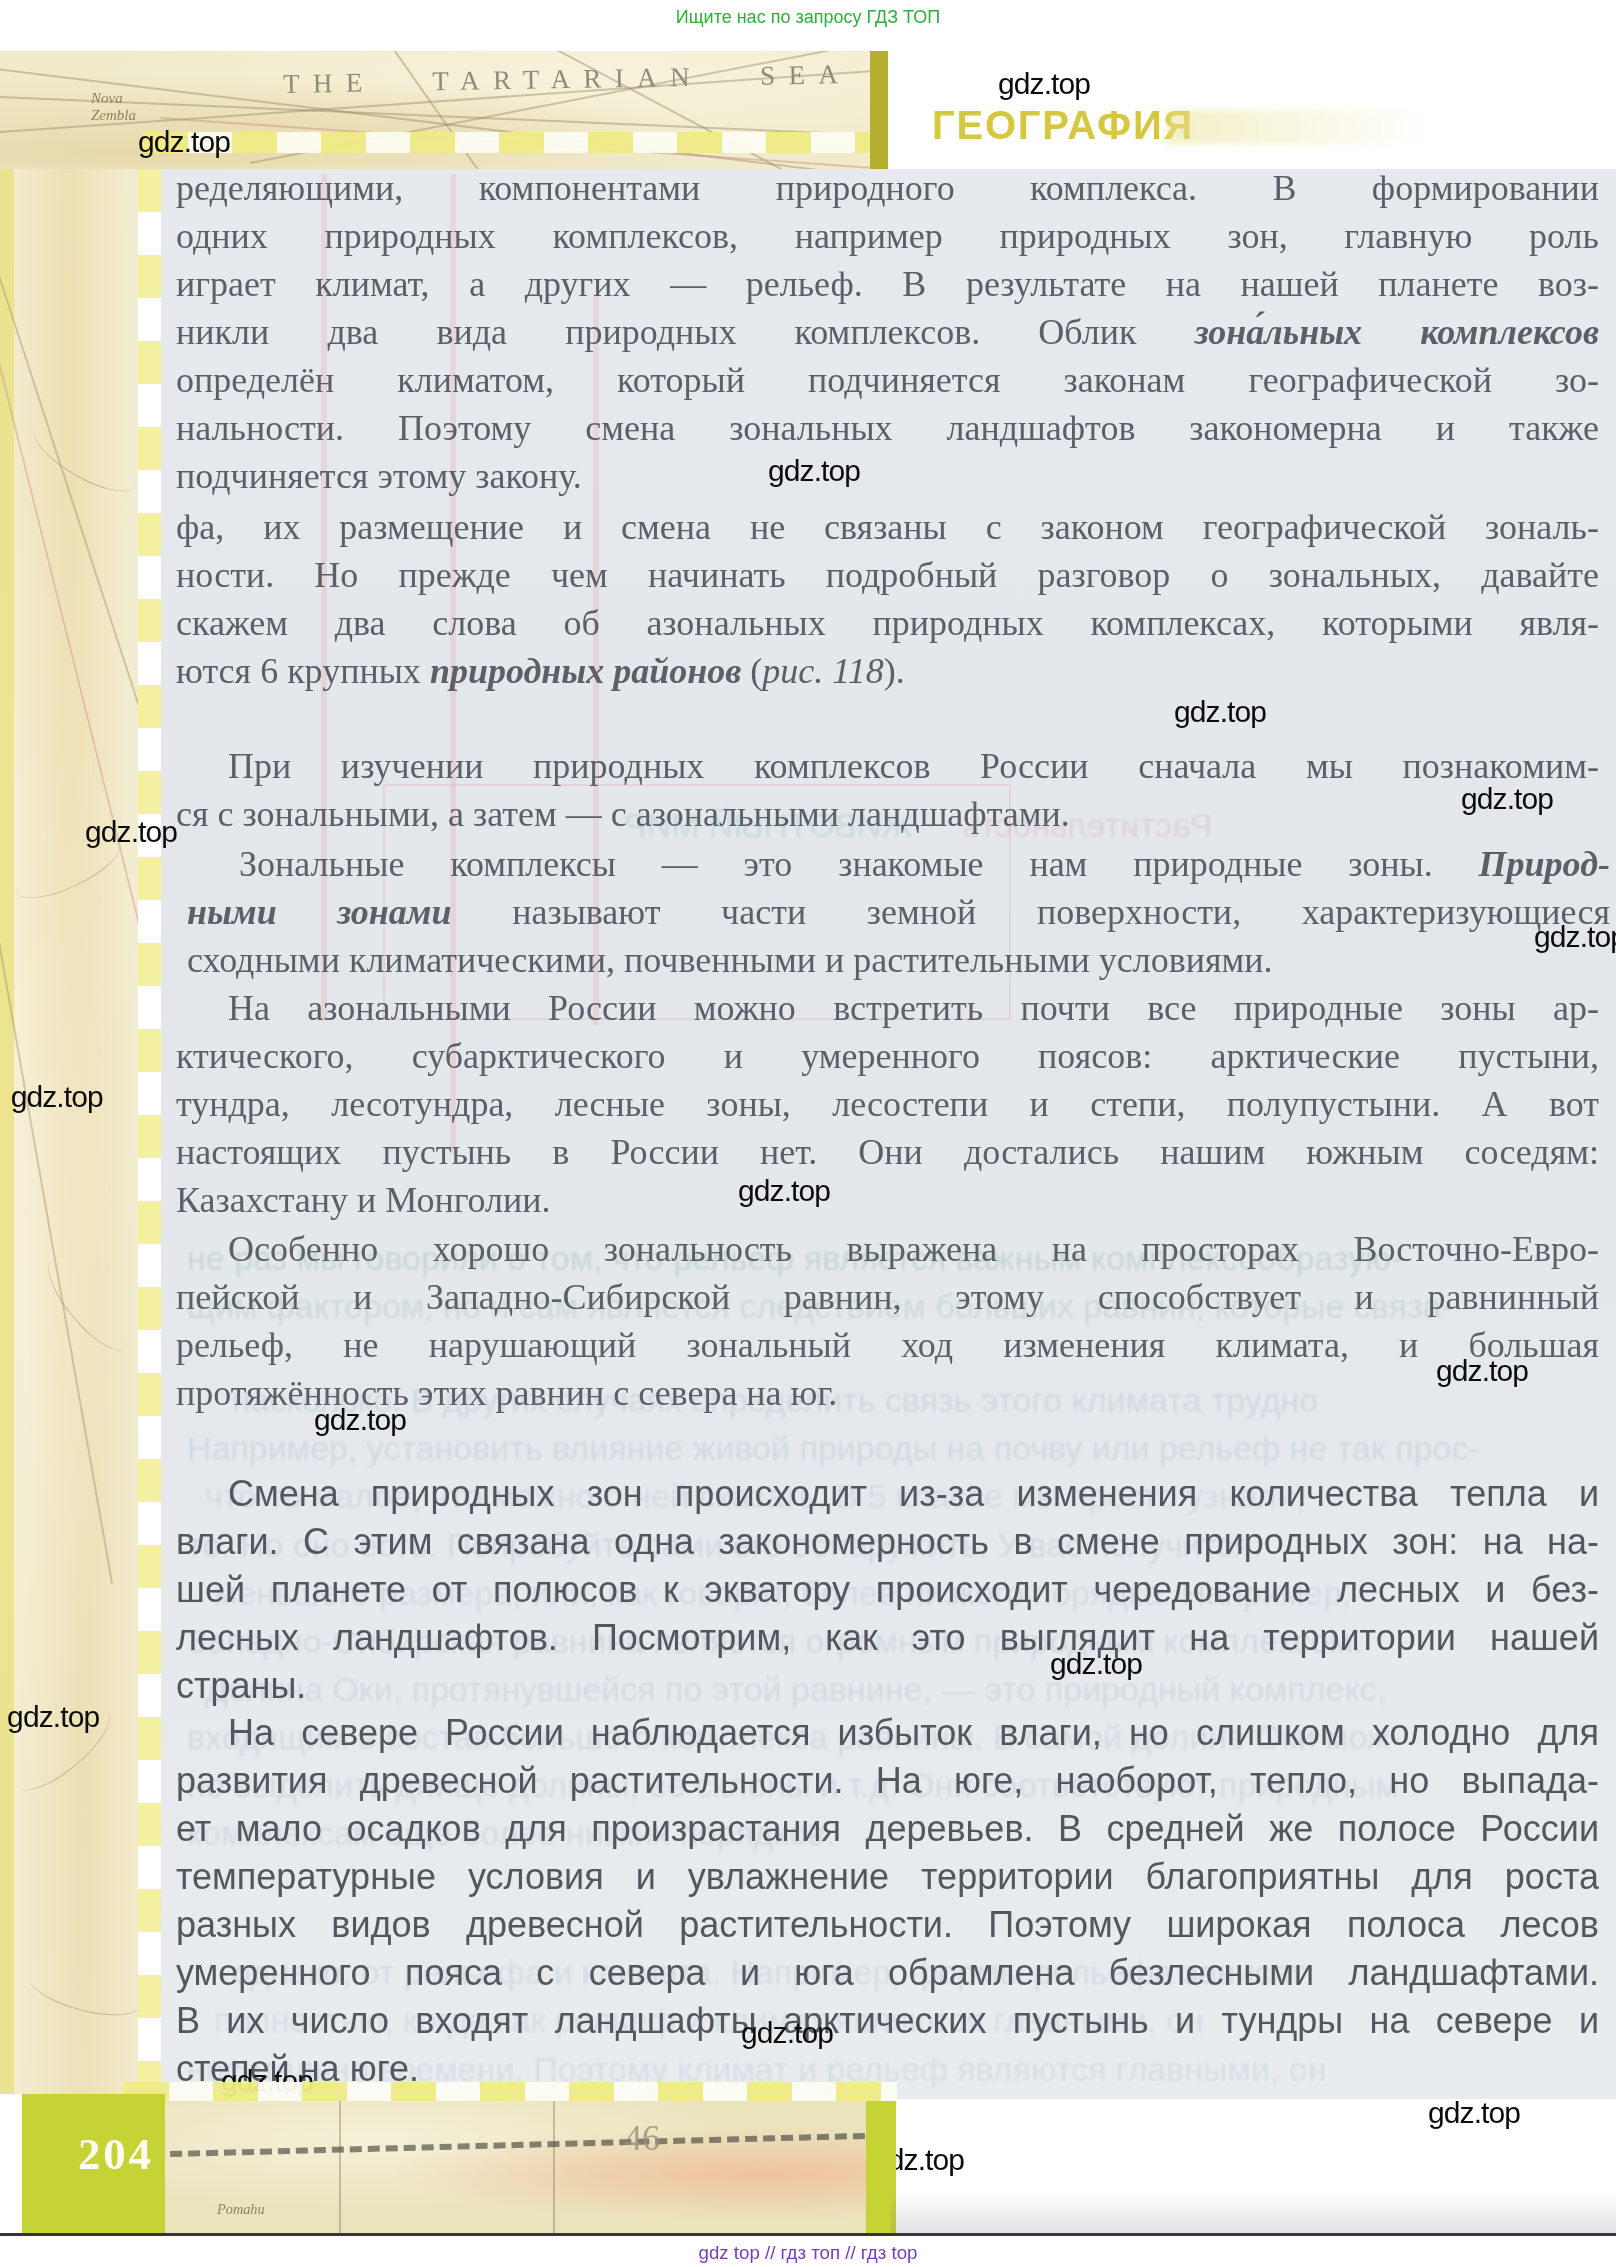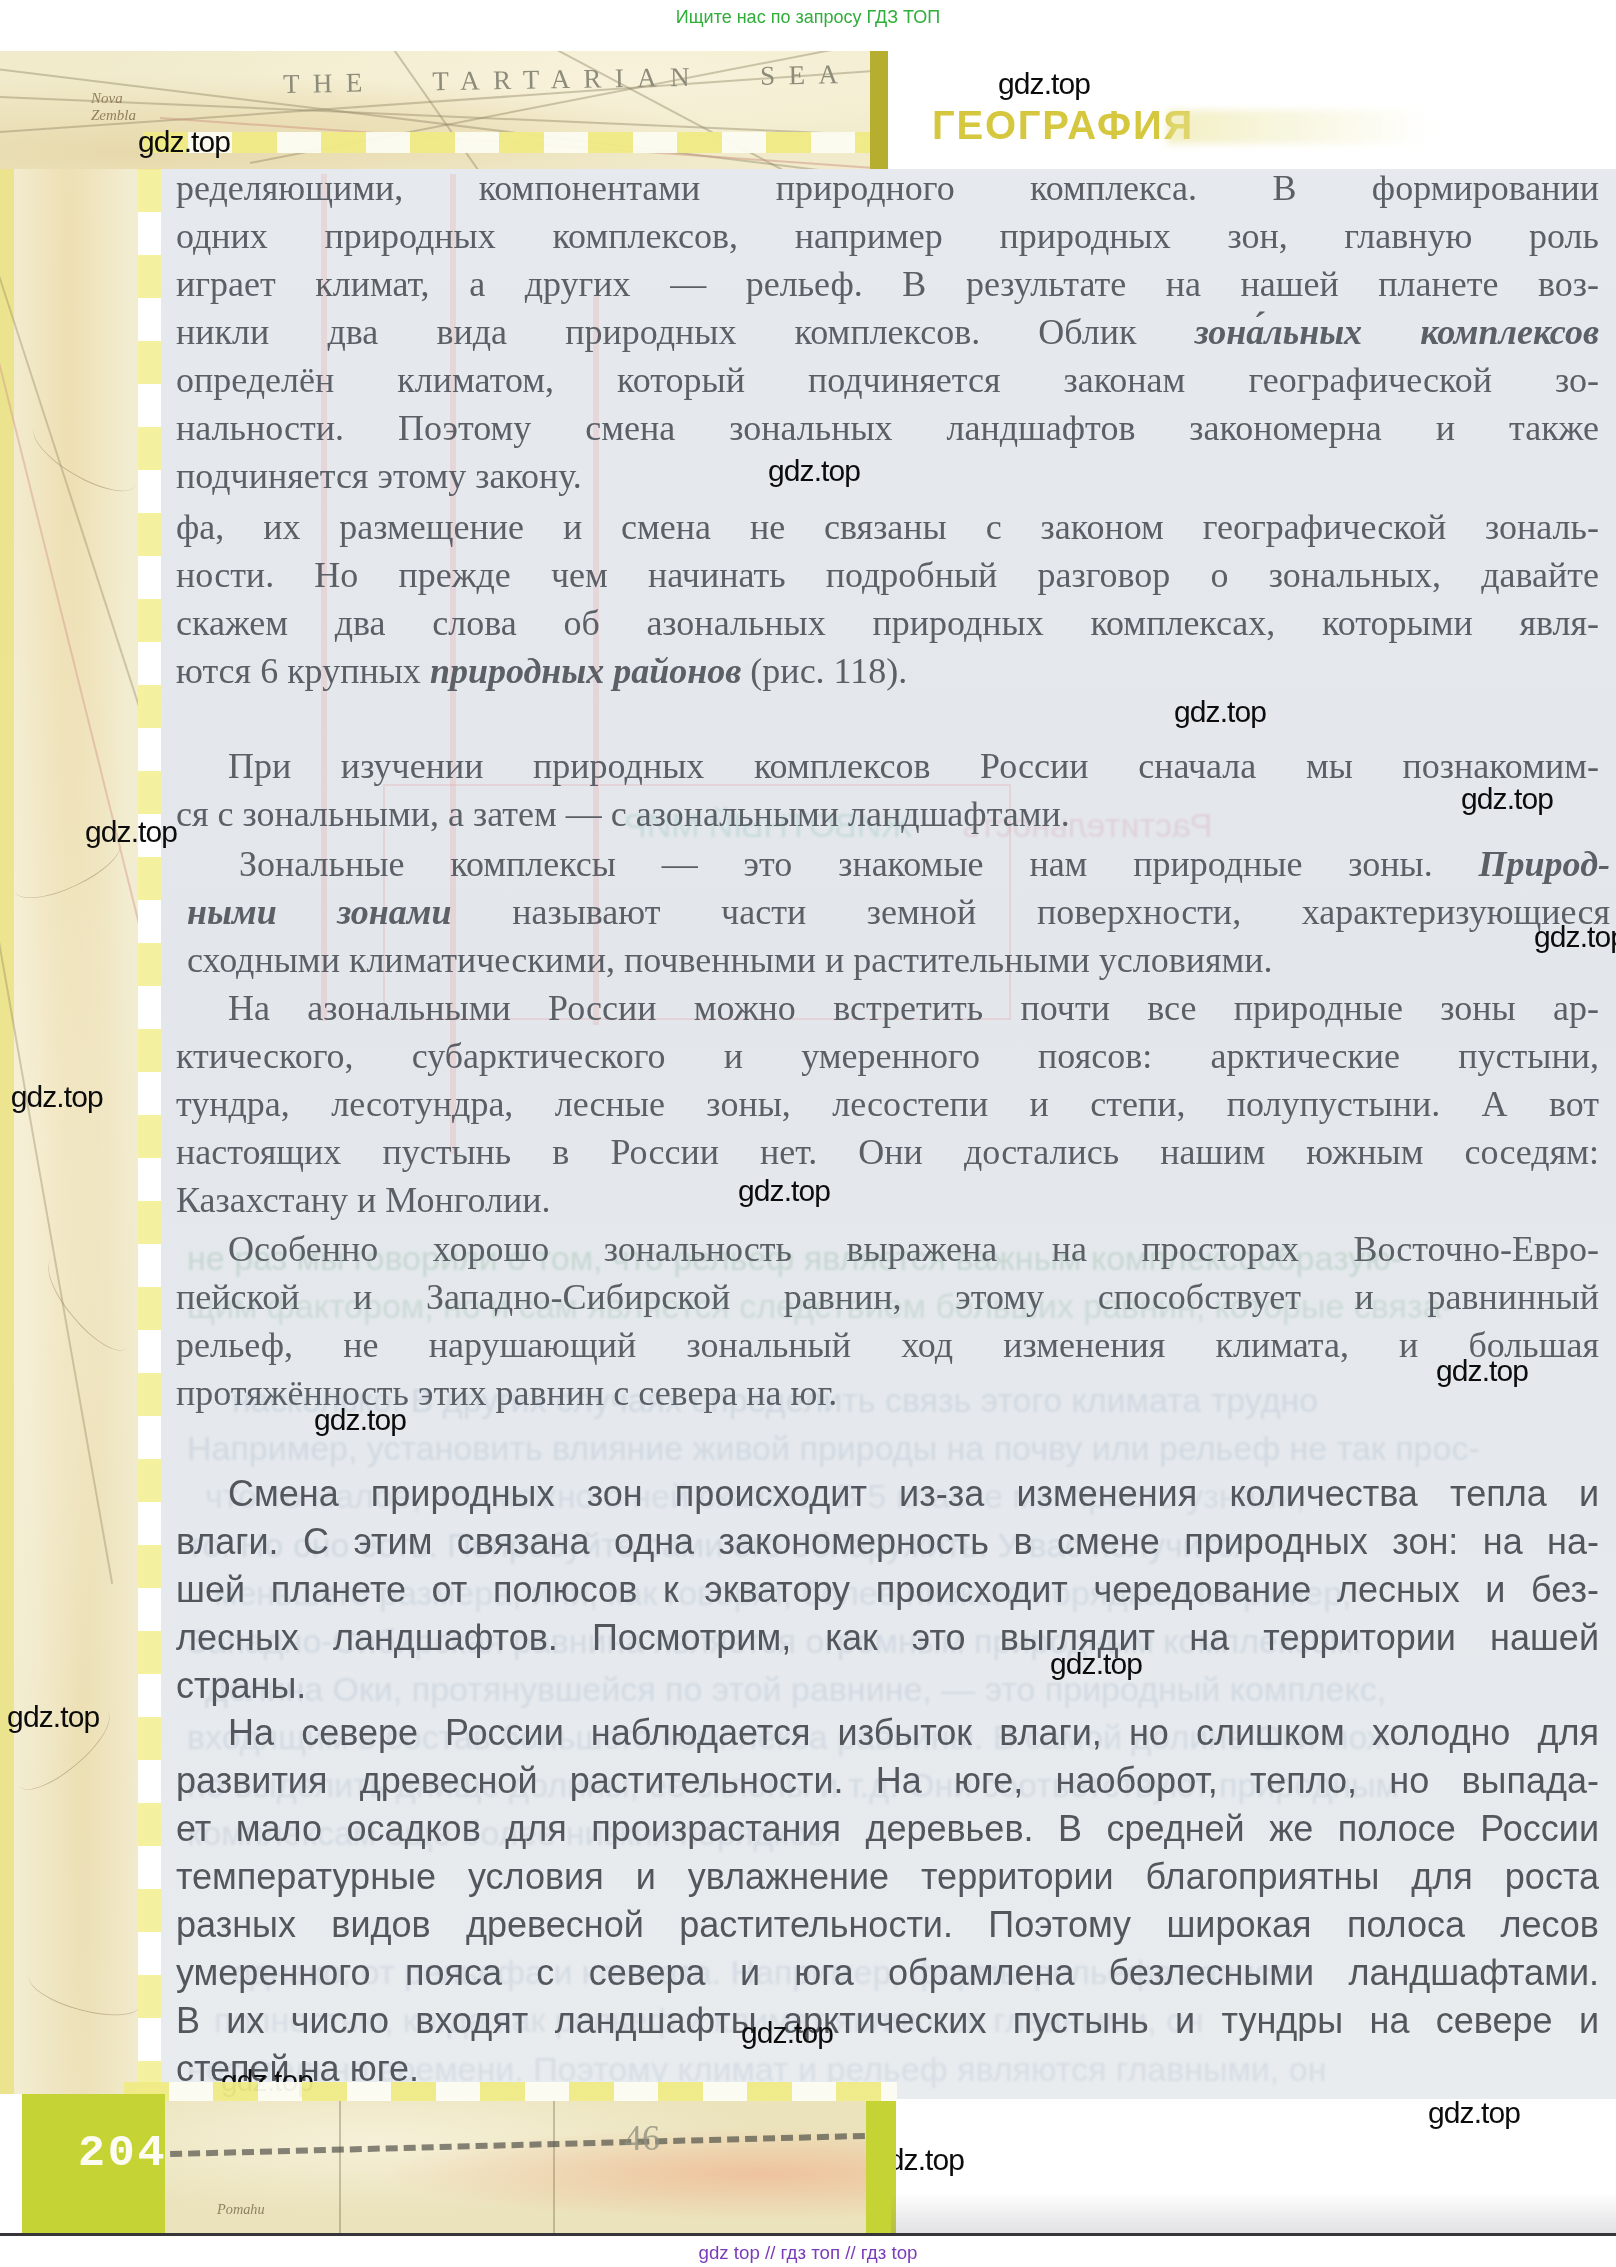--- a/index.html
+++ b/index.html
@@ -50,36 +50,36 @@
   .pink-streak { position:absolute; width:6.2px; background:rgba(235,140,140,.20); }
   .pink-box { position:absolute; left:383px; top:784px; width:624px; height:232px;
               border:2.7px solid rgba(228,160,160,.28); }
 
   .para { position:absolute; left:176px; width:1423px; color:#5b6067; font-size:36px; }
   .para.sans { font-family:"Liberation Sans","DejaVu Sans",sans-serif; color:#53575d; }
   .para .line { height:48px; line-height:48px; text-align:justify; text-align-last:justify; white-space:nowrap; }
   .para .line.last { text-align-last:left; }
   .para .line.indent { text-indent:52px; }
   .seg-b { font-weight:bold; font-style:italic; }
-  .seg-i { }
+  .seg-i { font-style:italic; }
 
   
   .bleed { position:absolute; font-family:"Liberation Sans",sans-serif; font-size:34px; white-space:nowrap;
            filter:blur(1.1px); pointer-events:none; }
   .bleed.flip { transform:scaleX(-1); }
 
   
   .wm { position:absolute; font-family:"Liberation Sans",sans-serif; font-size:30px; color:#0c0c0c;
         letter-spacing:-0.9px; white-space:nowrap; }
 
   
   .dash-row-bottom { position:absolute; left:124px; top:2082px; width:773px; height:20.5px;
                      background:repeating-linear-gradient(90deg,#f0eb85 0 45px,#fcfcf2 45px 89px); opacity:.95; }
   .lime-block { position:absolute; left:22px; top:2094px; width:143px; height:139px; background:#c6d335; }
-  .page-num { position:absolute; left:78px; top:2128px; font-family:Liberation Mono, monospace;
+  .page-num { position:absolute; left:78px; top:2128px; font-family:Liberation Serif, serif;
               font-size:45px; font-weight:bold; color:#fcfcf2; letter-spacing:2.7px; }
   #bottom-map { position:absolute; left:165px; top:2101px; width:701px; height:132px; background:#ebe3bc; overflow:hidden;
                 background-image:radial-gradient(ellipse at 85% 55%, #eec39e 0%, rgba(238,195,158,0) 45%),
                                  radial-gradient(ellipse at 30% 30%, #f6f0d8 0%, rgba(246,240,216,0) 55%); }
   .meridian { position:absolute; top:0; width:1.8px; height:132px; background:rgba(150,142,110,.5); }
   .route { position:absolute; left:4.5px; top:41px; width:695px; border-top:6.2px dashed rgba(70,70,64,.65);
            transform:rotate(-1.5deg); }
   .map-letters { position:absolute; left:143px; top:43px; font-size:85px; color:rgba(125,125,112,.75);
                  letter-spacing:49px; font-family:"Liberation Serif",serif; }
   .map-grid-num { position:absolute; left:459px; top:16px; font-size:36px; color:rgba(145,145,128,.8); }

